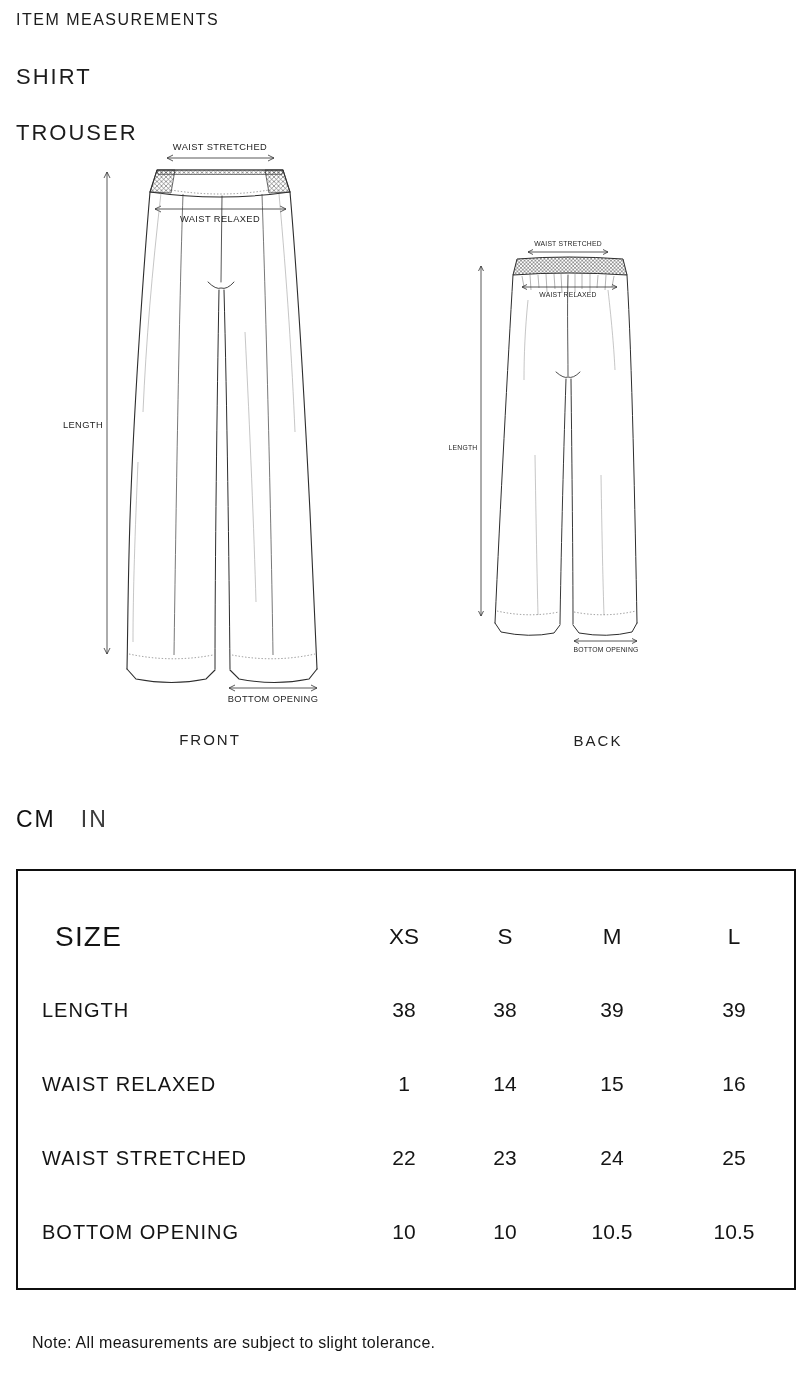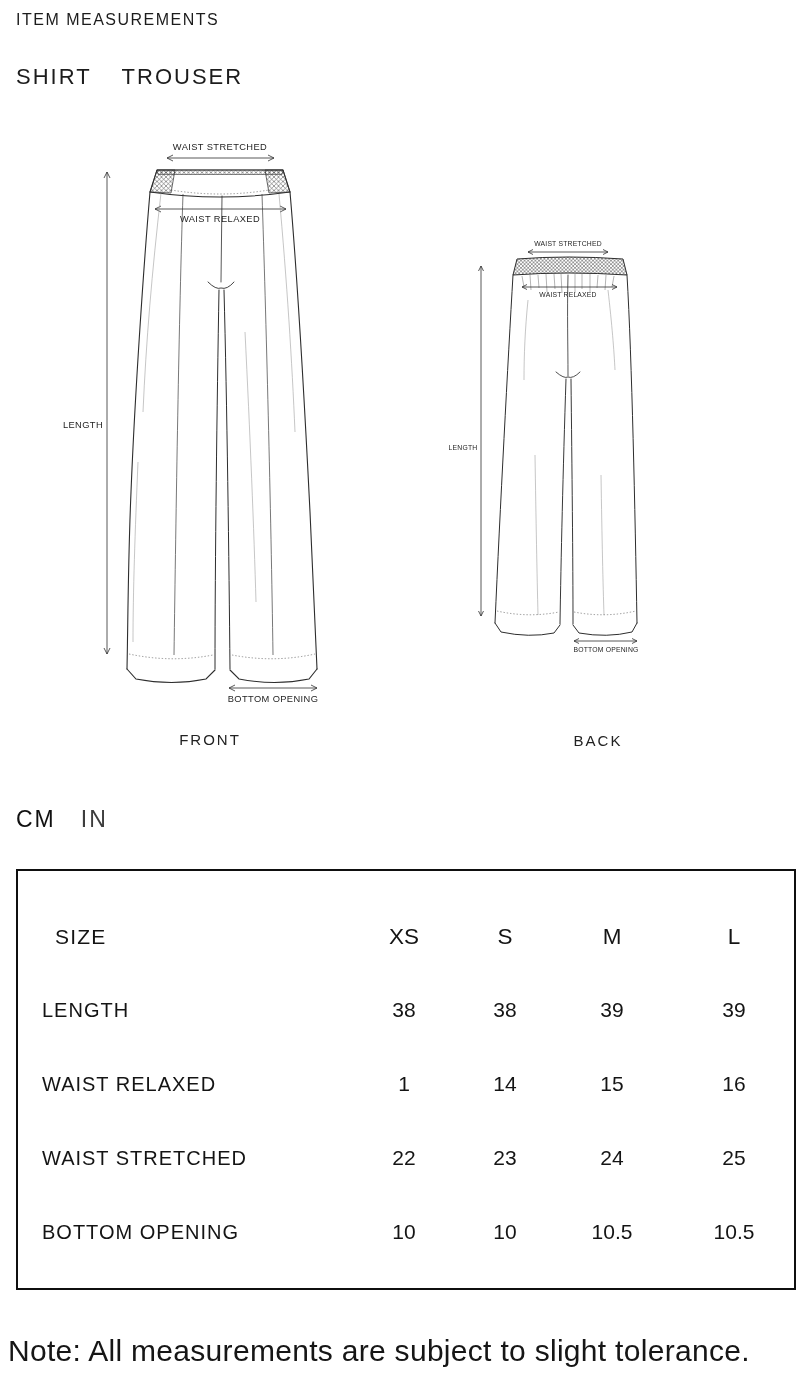--- a/index.html
+++ b/index.html
@@ -3,40 +3,40 @@
 <meta charset="utf-8">
 <style>
   html,body{margin:0;padding:0;}
   body{
     width:812px;height:1386px;position:relative;overflow:hidden;
     background:#ffffff;color:#1a1a1a;
     font-family:"Liberation Sans", sans-serif;
   }
   .abs{position:absolute;}
   .page-title{left:16px;top:11px;font-size:16px;letter-spacing:1.5px;color:#1c1c1c;}
-  .tab-row{left:16px;top:64px;display:flex;gap:30px;font-size:22px;letter-spacing:2px;color:#1c1c1c;}
+  .tab-row{left:16px;top:64px;display:flex;gap:30px;font-size:22px;letter-spacing:2px;color:#1c1c1c;flex-direction:column;}
   .tab{cursor:pointer;}
   .unit-row{left:16px;top:806px;display:flex;gap:25px;font-size:23px;letter-spacing:2px;}
   .unit-cm{color:#101010;}
   .unit-in{color:#3d3d3d;}
   .cap{font-size:15px;font-weight:400;letter-spacing:2px;color:#222;width:160px;text-align:center;}
   .cap-front{left:130px;top:731px;}
   .cap-back{left:518px;top:732px;}
-  .note{left:8px;top:1334px;font-size:30px;letter-spacing:0.3px;color:#161616;}
+  .note{left:32px;top:1334px;font-size:16px;letter-spacing:0.3px;color:#161616;}
 
   .tablebox{
     left:16px;top:869px;width:780px;height:421px;
     border:2px solid #0f0f0f;box-sizing:border-box;padding-top:30px;
   }
   .tablebox table{width:100%;border-collapse:collapse;table-layout:fixed;}
   .tablebox td{vertical-align:middle;}
   td.lbl{padding-left:24px;text-align:left;font-size:20px;letter-spacing:1px;color:#141414;}
   td.val{text-align:center;font-size:21px;color:#141414;}
   tr.thead td{height:70px;}
-  tr.thead td.lbl{font-size:21px;letter-spacing:1.2px;padding-left:37px;}
+  tr.thead td.lbl{font-size:28px;letter-spacing:1.2px;padding-left:37px;}
   tr.thead td.val{font-size:22.5px;}
   tr.drow td{height:72px;}
 
   svg text{
     font-family:"Liberation Sans", sans-serif;
     fill:#1d1d1d;letter-spacing:0.4px;
   }
   .lblF{font-size:9.3px;}
   .lblB{font-size:6.8px;letter-spacing:0.2px;}
   .dim{stroke:#2f2f2f;stroke-width:0.8;fill:none;}

